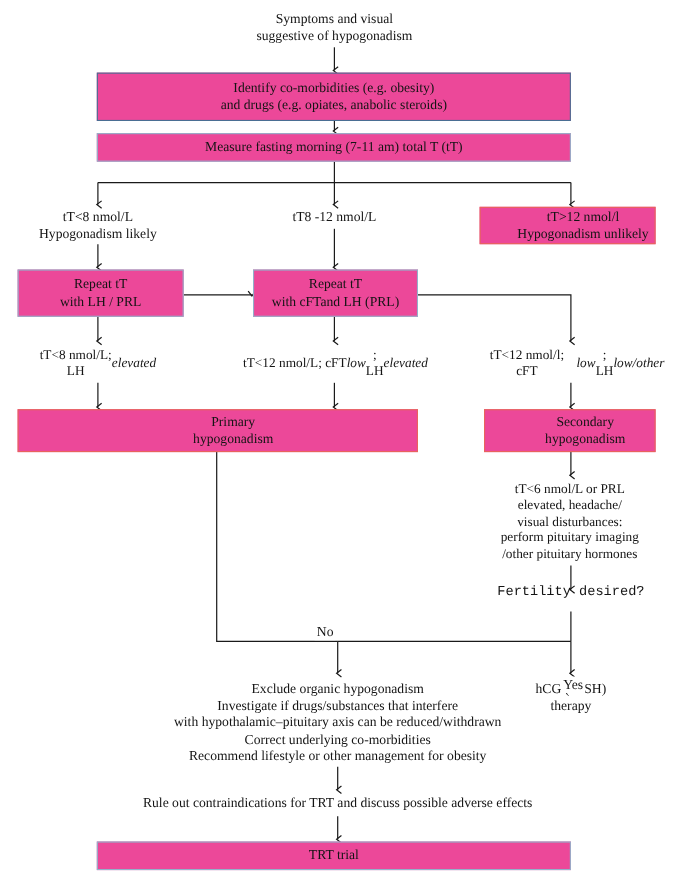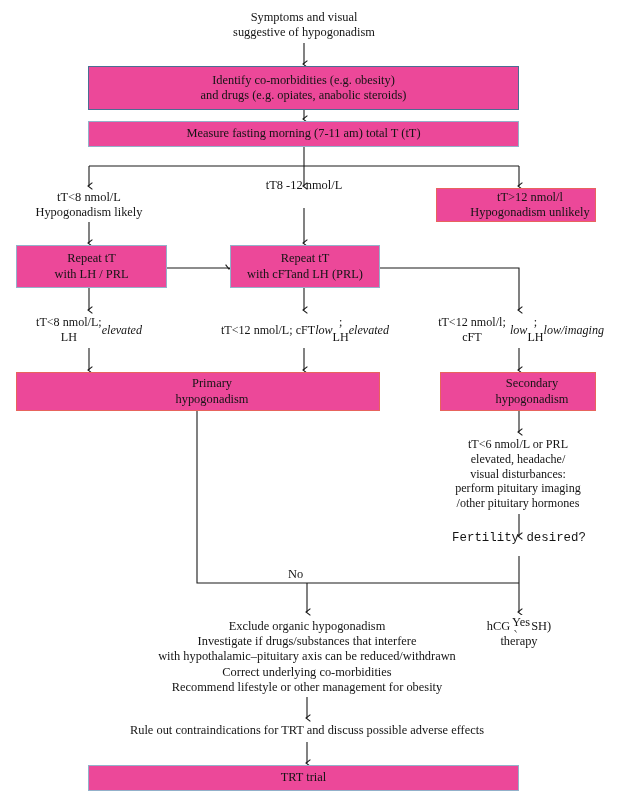--- a/index.html
+++ b/index.html
@@ -122,39 +122,39 @@
 suggestive of hypogonadism</div>
 
   <div class="node boxed b-dark" style="left:88px; top:66px; width:431px; height:44px;">Identify co-morbidities (e.g. obesity)
 and drugs (e.g. opiates, anabolic steroids)</div>
 
   <div class="node boxed b-light" style="left:88px; top:121px; width:431px; height:26px;">Measure fasting morning (7-11 am) total T (tT)</div>
 
   <div class="node plain" style="left:8px; top:188px; width:162px; height:34px;">tT&lt;8 nmol/L
 Hypogonadism likely</div>
 
-  <div class="node plain" style="left:234px; top:176px; width:140px; height:20px;">tT8 -12 nmol/L</div>
+  <div class="node plain" style="left:234px; top:188px; width:140px; height:20px;">tT8 -12 nmol/L</div>
 
   <div class="node boxed b-red" style="left:436px; top:188px; width:160px; height:34px;">tT&gt;12 nmol/l
 Hypogonadism unlikely</div>
 
   <div class="node boxed b-light" style="left:16px; top:245px; width:151px; height:43px;">Repeat tT
 with LH / PRL</div>
 
   <div class="node boxed b-light" style="left:230px; top:245px; width:150px; height:43px;">Repeat tT
 with cFTand LH (PRL)</div>
 
   <div class="node plain lbl-sm" style="left:14px; top:312px; width:150px; height:36px;">tT&lt;8 nmol/L;
 LH <em>elevated</em></div>
 
   <div class="node plain lbl-sm" style="left:220px; top:312px; width:170px; height:36px;">tT&lt;12 nmol/L; cFT  <em>low</em>;
 LH <em>elevated</em></div>
 
   <div class="node plain lbl-sm" style="left:434px; top:312px; width:170px; height:36px;">tT&lt;12 nmol/l; cFT  <em>low</em>;
-LH <em>low/imaging</em></div>
+LH <em>low/other</em></div>
 
   <div class="node boxed b-red" style="left:16px; top:372px; width:364px; height:39px;">Primary
 hypogonadism</div>
 
   <div class="node boxed b-red" style="left:440px; top:372px; width:156px; height:39px;">Secondary
 hypogonadism</div>
 
   <div class="node plain lbl-sm" style="left:418px; top:434px; width:200px; height:80px;">tT&lt;6 nmol/L or PRL
 elevated, headache/
 visual disturbances:

